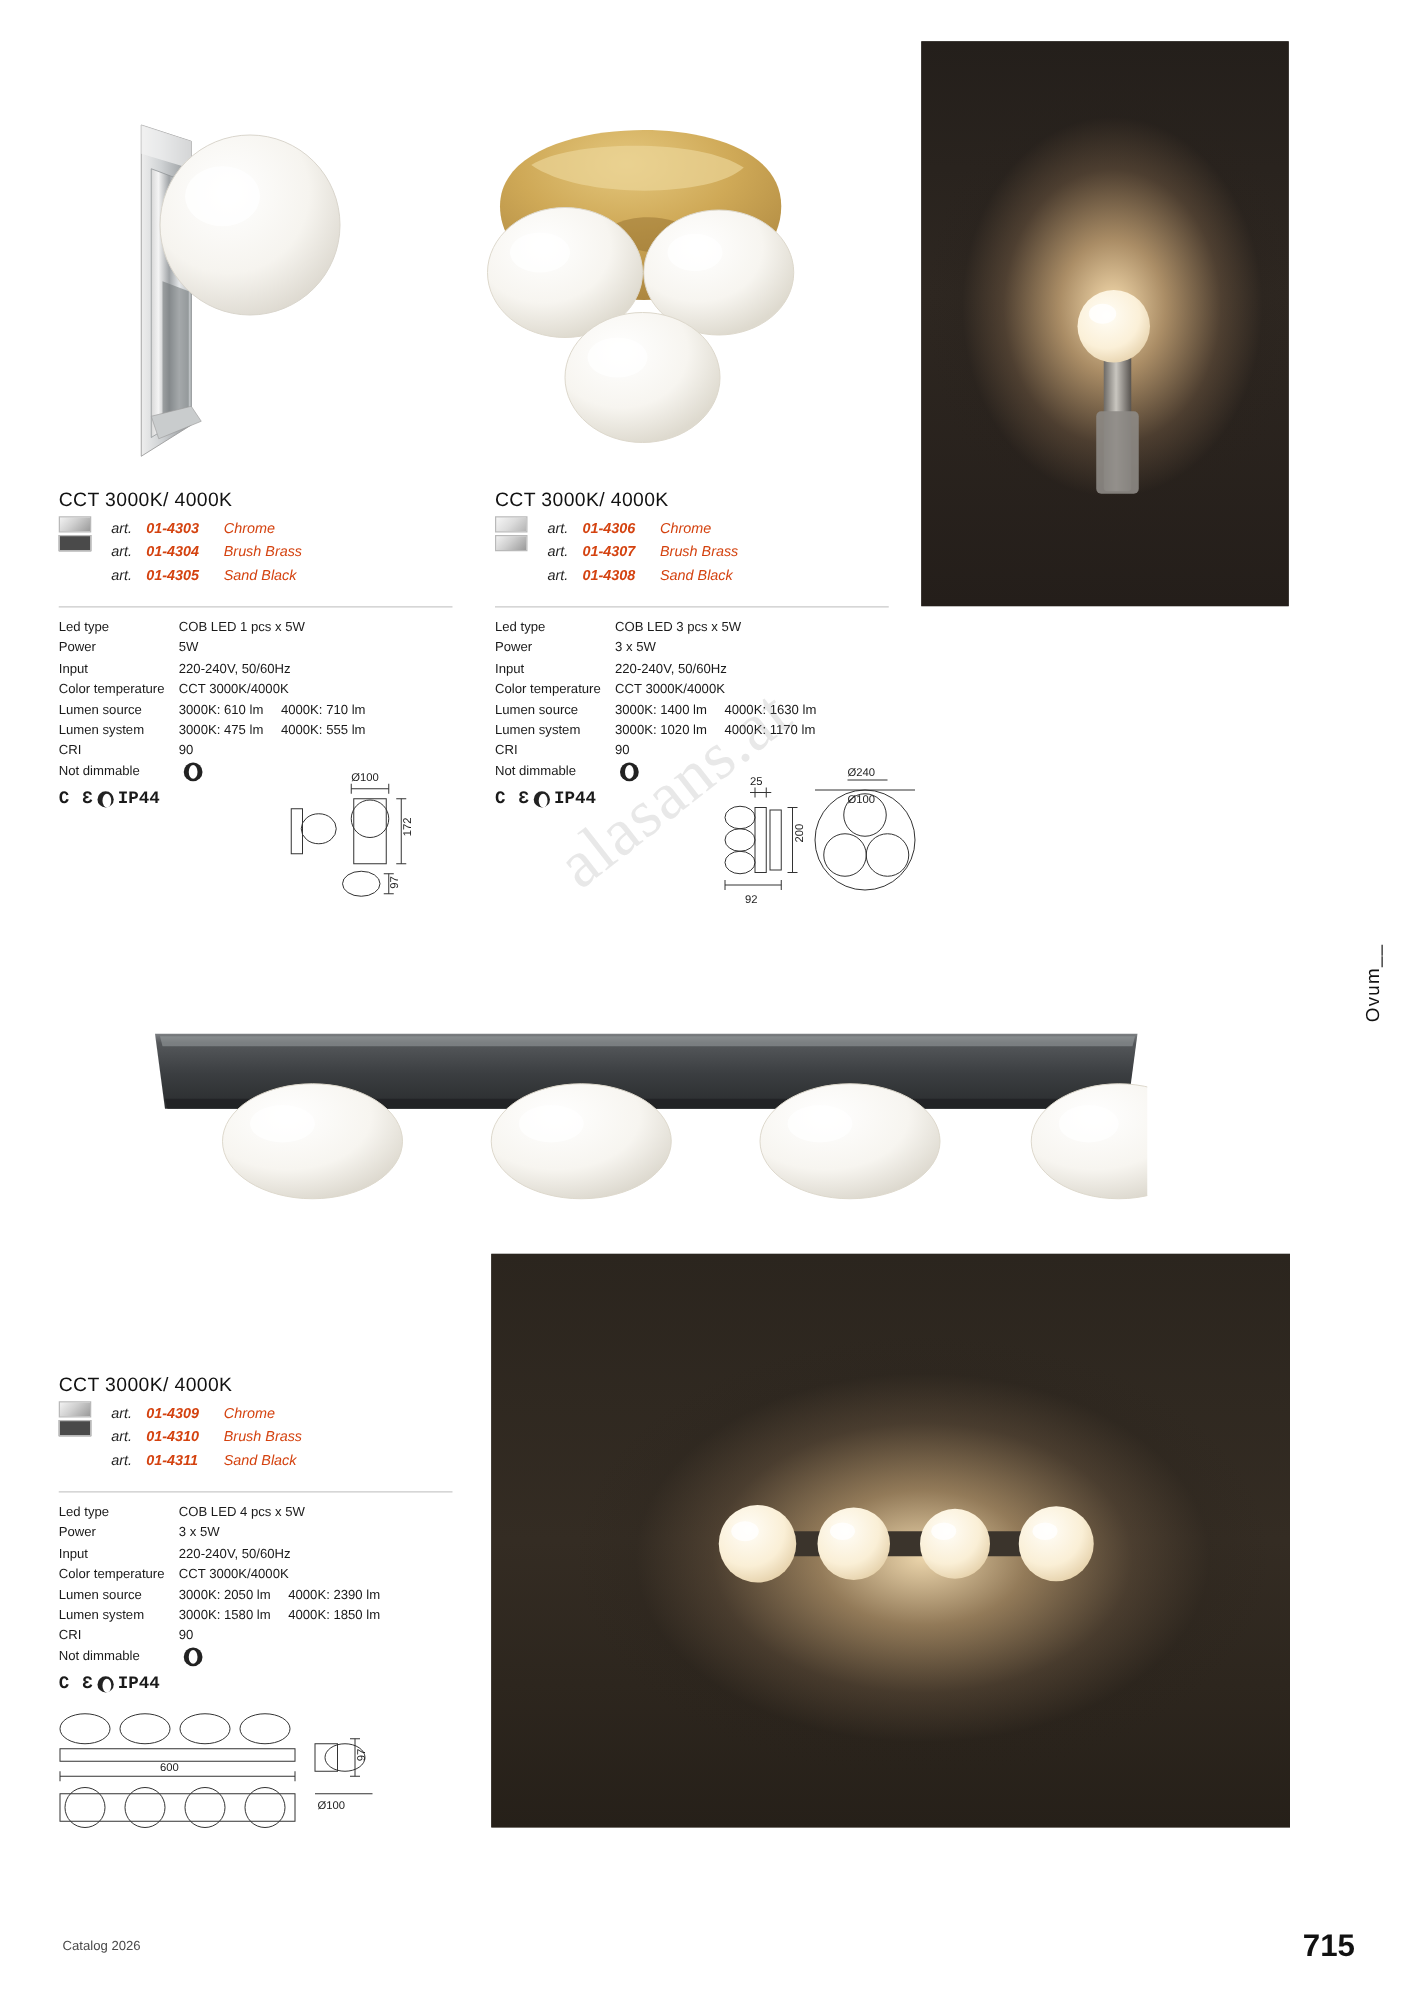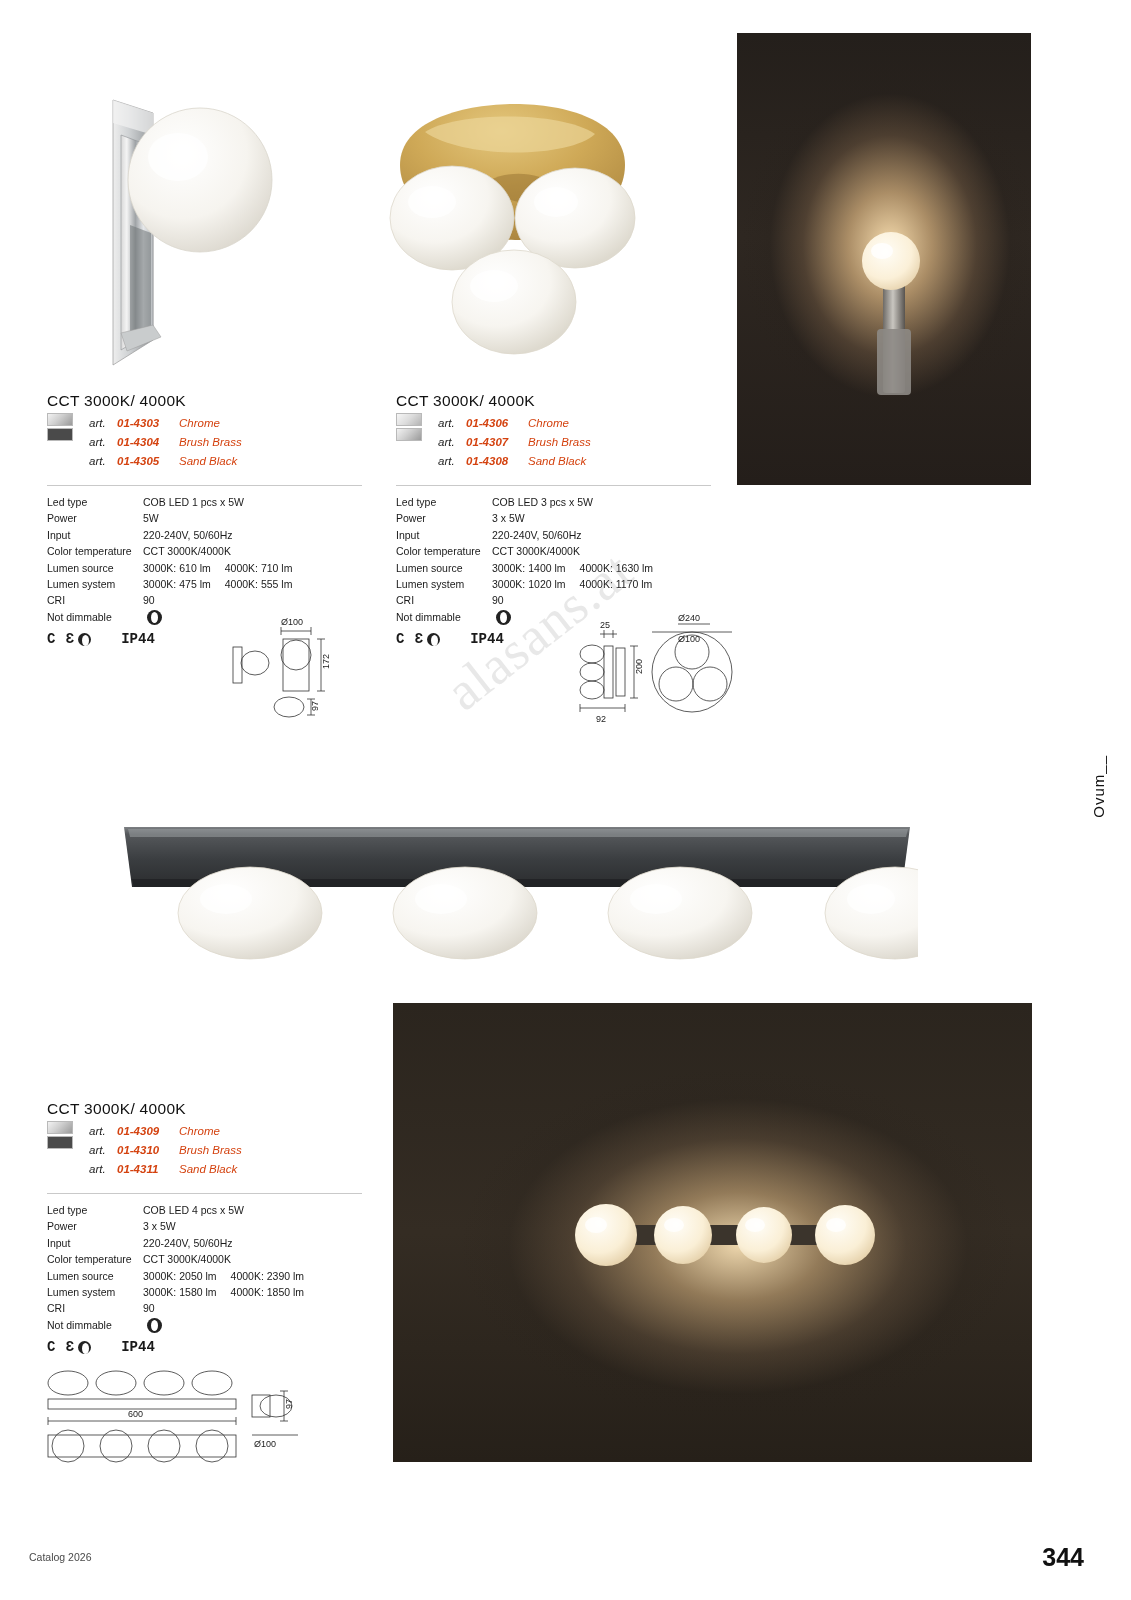--- a/index.html
+++ b/index.html
@@ -39,21 +39,21 @@
   .sw.black  { background:#4a4a4a; }
 
   .specs { margin-top:14px; border-top:1px solid #c9c9c9; padding-top:8px; width:315px; }
   .spec-row { display:flex; font-size:10.5px; line-height:16.4px; color:#1a1a1a; }
   .spec-row .k { width:96px; flex:none; }
   .spec-row .v { flex:1; }
   .spec-row .v span.col2 { margin-left:14px;margin-top:41px; }
 
   .badges { display:flex; align-items:center; margin-top:6px; gap:3px;font-family:Liberation Mono, monospace; }
   .ce { font-size:14px; font-weight:bold; letter-spacing:1px; }
-  .ip { font-size:14px; font-weight:bold;margin-left:27px; }
+  .ip { font-size:14px; font-weight:bold; }
   .globe {
     width:15px;height:15px;border-radius:50%;
     background:#222; display:inline-block; position:relative;
   }
   .globe:after{
     content:""; position:absolute; left:4px; top:2px;
     width:7px;height:11px;border-radius:50%;
     background:#fff;
   }
 
@@ -64,21 +64,21 @@
   
   .dim-text { font-size:9px; fill:#222; }
   .side-label {
     position:absolute;
     writing-mode:vertical-rl;
     transform:rotate(180deg);
     font-size:15px;
     letter-spacing:1px;
     color:#111;
   }
-  .footer-left { position:absolute; left:29px; bottom:37px; font-size:10.5px; color:#4a4a4a; }
+  .footer-left { position:absolute; left:50px; bottom:37px; font-size:10.5px; color:#4a4a4a; }
   .page-num { position:absolute; right:47px; bottom:28px; font-size:25px; font-weight:bold; color:#111; }
 
   .watermark {
     position:absolute;
     left:430px; top:600px;
     font-size:54px;
     color:rgba(150,150,150,0.22);
     transform:rotate(-38deg);
     font-family:"Liberation Serif", serif;
     letter-spacing:1px;
@@ -514,15 +514,15 @@
       </g>
       <text x="88" y="52" font-size="9" fill="#222">600</text>
       <text x="252" y="44" font-size="9" fill="#222" transform="rotate(-90 252 44)">97</text>
       <text x="214" y="82" font-size="9" fill="#222">Ø100</text>
     </svg>
   </div>
 
   <div class="watermark">alasans.at</div>
 
   <div class="footer-left">Catalog 2026</div>
-  <div class="page-num">344</div>
+  <div class="page-num">715</div>
 
 </div>
 
 </body></html>

